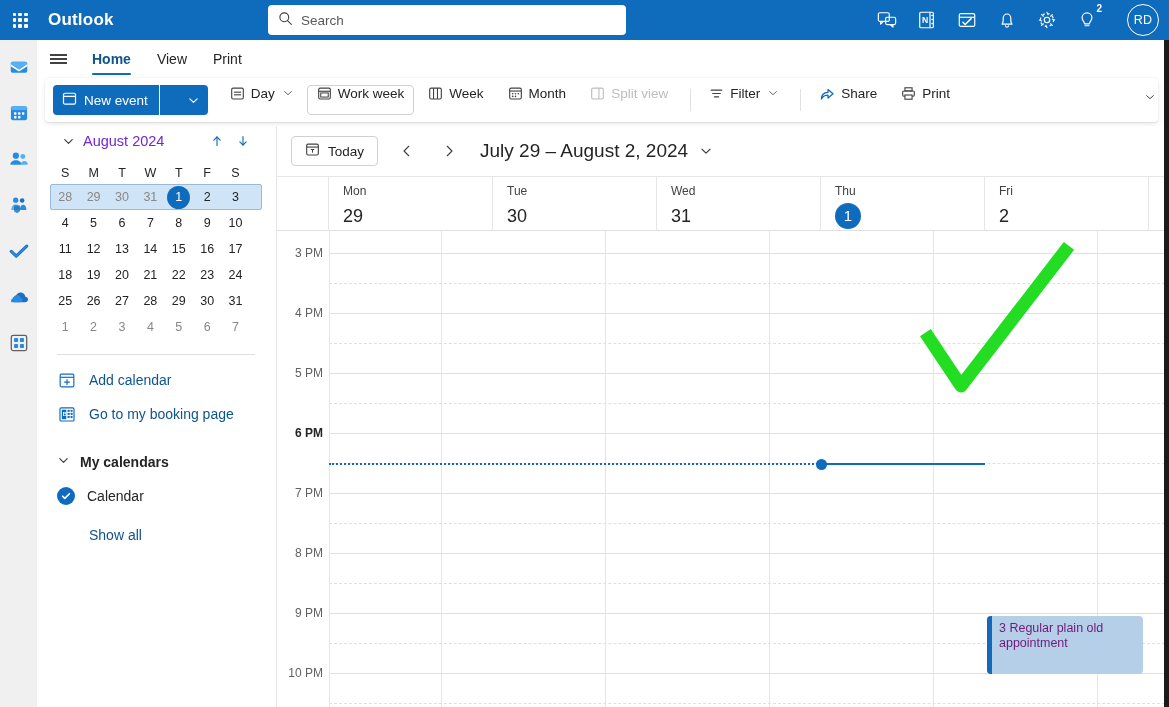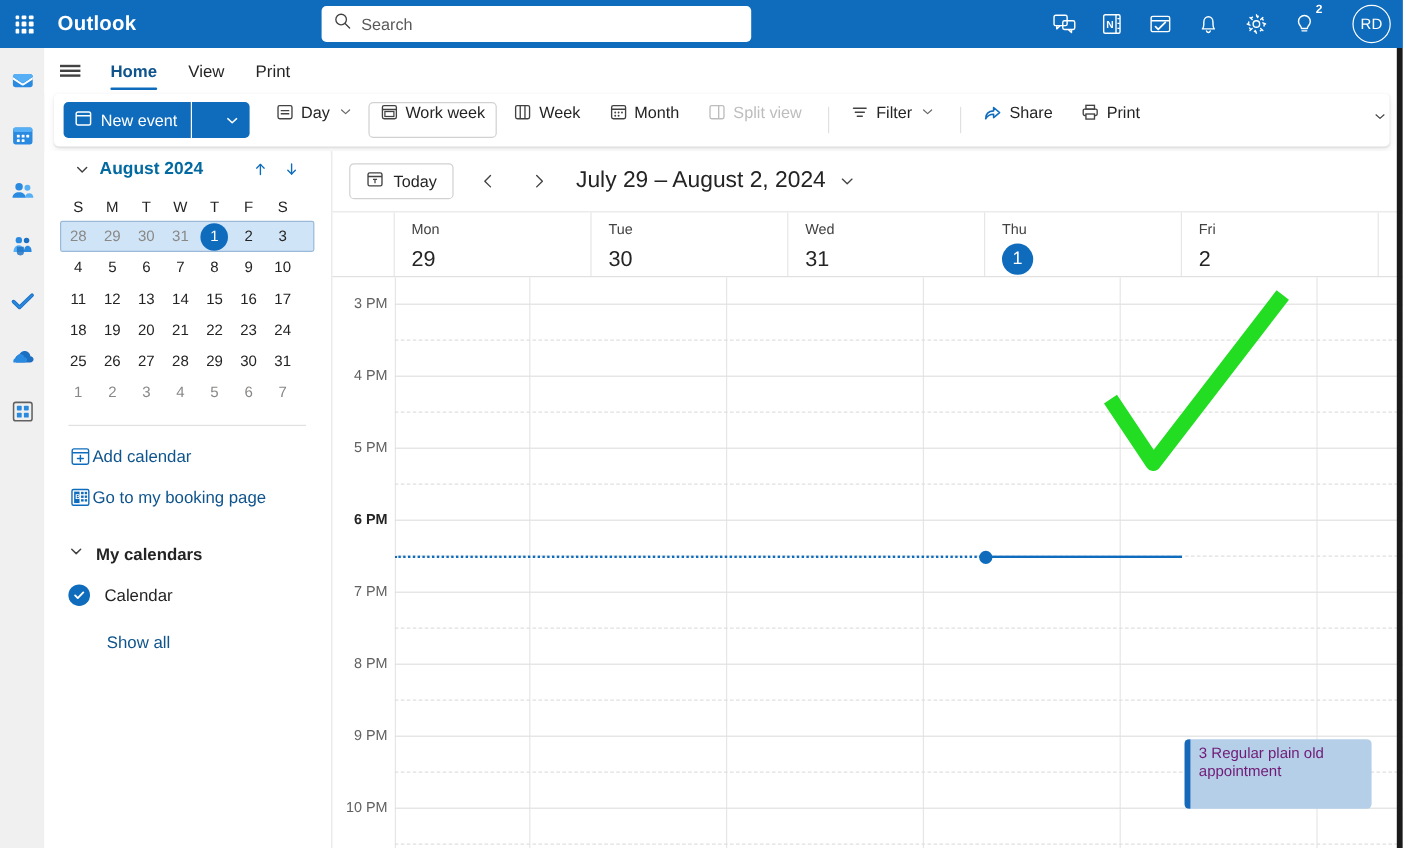--- a/index.html
+++ b/index.html
@@ -138,21 +138,21 @@
   
   #sidepane {
     position: absolute; left: 37px; top: 126px; width: 238px; height: 581px;
     background: #ffffff;
   }
   #minihdr {
     display: flex; align-items: center; height: 30px;
     padding-left: 20px; gap: 0;
   }
   #mini-caret { width: 22px; display:flex; align-items:center; justify-content:center; cursor:pointer; }
-  #mini-title { font-size: 14.5px; font-weight: bold; color: #0369a1; margin-left: 4px; }
+  #mini-title { font-size: 14.5px; font-weight: normal; color: #6d28d9; margin-left: 4px; }
   #mini-nav { margin-left: auto; display: flex; gap: 2px; padding-right: 20px; }
   .mini-navbtn { width: 24px; height: 24px; display:flex; align-items:center; justify-content:center; cursor:pointer; color:#0f6cbd; }
   #minigrid {
     margin-top: 6px; padding: 0 14px;
   }
   .mrow { display: flex; height: 26px; align-items: center; }
   .mrow.weekdays { height: 22px; }
   .mcell {
     width: 28.4px; text-align: center; font-size: 12.5px; color: #242424;
     line-height: 24px; cursor: pointer; position: relative;
@@ -163,21 +163,21 @@
     background: #cfe4f7; border: 1px solid #9ab9d8; border-radius: 2px;
     margin: 0 -1px;
   }
   .mcell .today-dot {
     display: inline-flex; align-items: center; justify-content: center;
     width: 23px; height: 23px; border-radius: 50%;
     background: #0f6cbd; color: #ffffff; font-size: 12.5px;
   }
   #sidedivider { height: 1px; background: #e0e0e0; margin: 14px 20px 0 20px; }
   .sideitem {
-    display: flex; align-items: center; 
+    display: flex; align-items: center; gap: 12px;
     height: 34px; padding-left: 20px; cursor: pointer;
     font-size: 14px; color: #0f548c;
   }
   .sideitem .si-ico { width: 20px; display:flex; align-items:center; justify-content:center; }
   #mycals {
     display: flex; align-items: center; gap: 10px;
     height: 34px; padding-left: 20px; margin-top: 14px; cursor: pointer;
   }
   #mycals-label { font-size: 14px; font-weight: bold; color: #242424; }
   #calitem {

